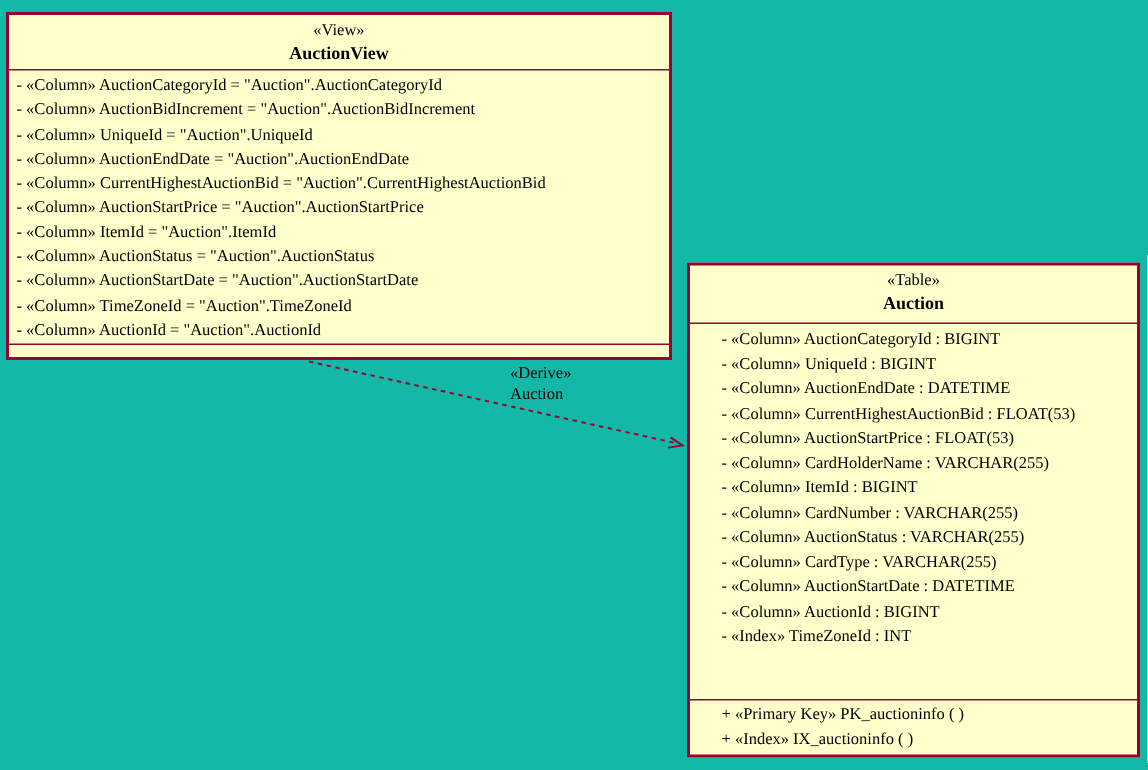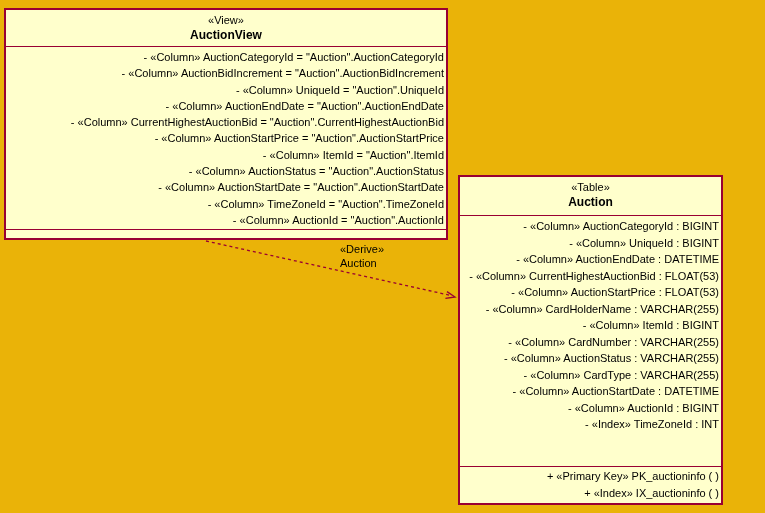--- a/index.html
+++ b/index.html
@@ -1,64 +1,63 @@
 <!DOCTYPE html>
 <html><head>
 <meta charset="utf-8">
 <style>
   html, body { margin: 0; padding: 0; background: #ffffff; }
   .canvas {
     position: relative;
     width: 765px;
     height: 513px;
-    background: #eab308;
-    font-family: Liberation Sans, sans-serif;
+    background: #14b8a6;
+    font-family: Liberation Serif, serif;
     color: #000000;
     overflow: hidden;
   }
   .entity {
     position: absolute;
     box-sizing: border-box;
     background: #FFFFCC;
     border: 2px solid #990033;
     display: flex;
     flex-direction: column;
     overflow: hidden;
   }
   .entity-view  { left: 4px;   top: 8px;   width: 444px; height: 232px; }
-  .entity-table { left: 458px; top: 175px; width: 265px; height: 330px; }
+  .entity-table { left: 458px; top: 175px; width: 302px; height: 330px; }
 
   .entity-header {
     box-sizing: border-box;
     border-bottom: 1px solid #990033;
     text-align: center;
     padding-top: 3px;
     flex: 0 0 auto;
   }
   .entity-view  .entity-header { height: 37px; }
   .entity-table .entity-header { height: 39px; }
   .stereotype   { font-size: 11px; line-height: 14px; }
   .entity-name  { font-size: 12px; font-weight: bold; line-height: 16px; }
 
   .compartment {
     box-sizing: border-box;
     overflow: hidden;
     padding: 2px 2px 0 5px;
     flex: 0 0 auto;
-    text-align: right;
   }
   .entity-view  .cols { height: 183px; border-bottom: 1px solid #990033; }
   .entity-table .cols { height: 251px; border-bottom: 1px solid #990033; }
   .row {
     font-size: 11px;
     line-height: 16.3px;
     white-space: nowrap;
     overflow: hidden;
   }
-  .entity-table .row { line-height: 16.5px; }
+  .entity-table .row { line-height: 16.5px; margin-left: 16px; }
   .empty-compartment { flex: 1 1 auto; }
   .keys { flex: 1 1 auto; padding-top: 1px; }
 
   .connector-svg {
     position: absolute;
     left: 0; top: 0;
     pointer-events: none;
   }
   .connector-svg .dash { stroke-dasharray: 3 3; fill: none; stroke-width: 1.3; }
   .connector-svg .head { fill: none; stroke-width: 1.3; }

